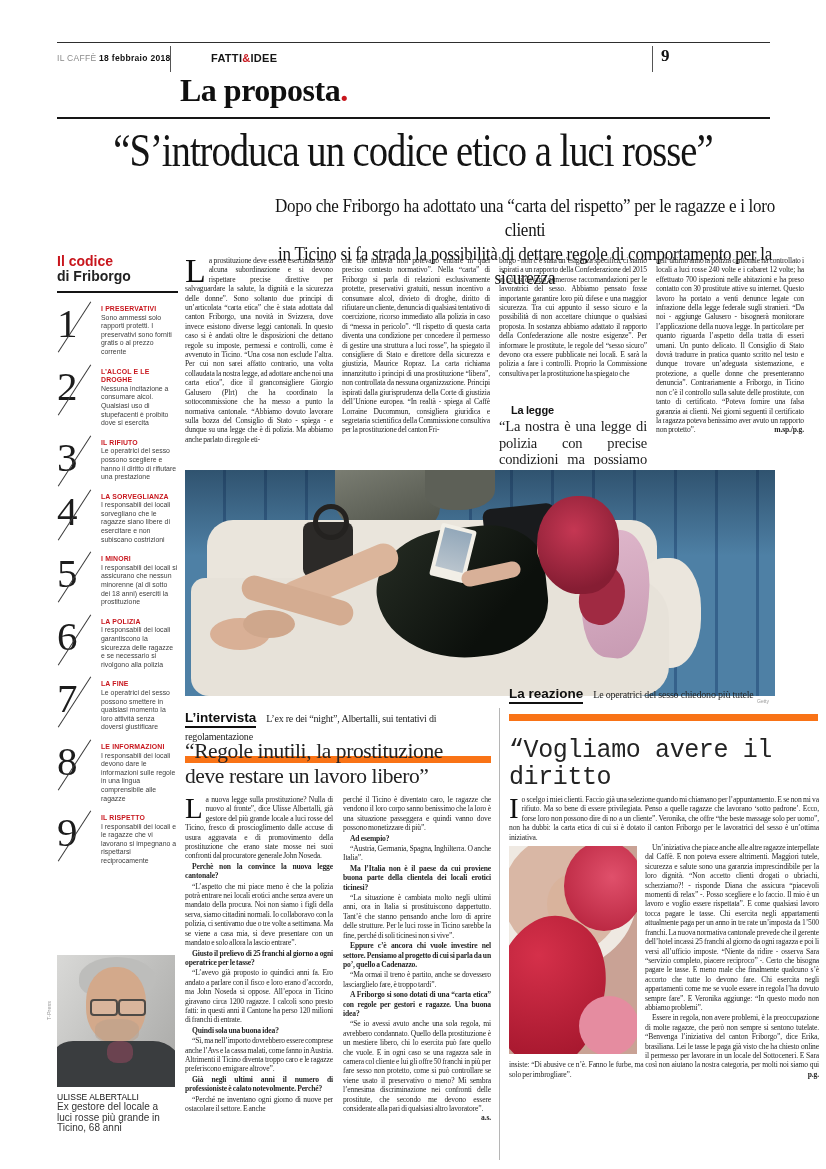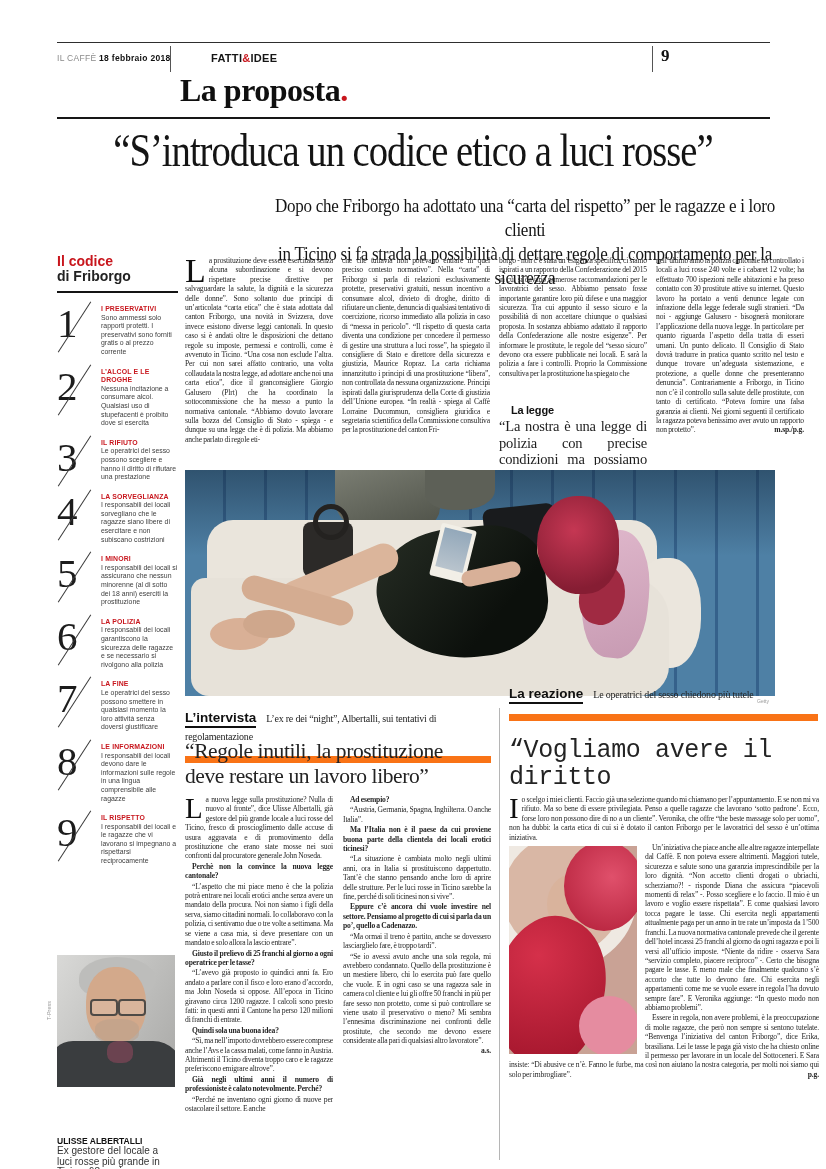--- a/index.html
+++ b/index.html
@@ -100,21 +100,21 @@
   .pt div{position:absolute;}
   .pt-hair{left:22px;top:2px;width:76px;height:42px;background:#bdbdbb;border-radius:50% 50% 40% 40%;}
   .pt-face{left:29px;top:12px;width:60px;height:76px;background:#d3a98b;border-radius:46%;}
   .pt-beard{left:38px;top:64px;width:44px;height:24px;background:#b9a18c;opacity:.55;border-radius:40%;}
   .pt-glass{left:33px;top:44px;width:24px;height:13px;border:2px solid #4e4a46;border-radius:4px;background:rgba(255,255,255,.15);}
   .pt-glass2{left:61px;top:44px;width:24px;height:13px;border:2px solid #4e4a46;border-radius:4px;background:rgba(255,255,255,.15);}
   .pt-body{left:-8px;top:86px;width:134px;height:50px;background:#3a3d3f;border-radius:24px 30px 0 0;}
   .pt-scarf{left:50px;top:86px;width:26px;height:22px;background:#6b4350;border-radius:40%;}
   .pt-credit{left:46px;top:1020px;font:400 5.5px "Liberation Sans",sans-serif;color:#999;transform:rotate(-90deg);transform-origin:left top;position:absolute;}
   .cap{left:57px;top:1092px;width:114px;position:absolute;font-family:"Liberation Sans",sans-serif;}
-  .cap-name{font-weight:700;font-size:8.5px;color:#111;margin-top:44px;}
+  .cap-name{font-weight:400;font-size:8.5px;color:#111;}
   .cap-text{font-size:10px;line-height:10.5px;color:#333;}
 </style>
 </head>
 <body>
 
 <div class="page">
 
   <div class="hr" style="left:57px;top:42px;width:713px;height:1px;"></div>
   <div class="vr" style="left:170px;top:46px;height:26px;"></div>
   <div class="vr" style="left:652px;top:46px;height:26px;"></div>
@@ -265,26 +265,28 @@
       <p class="q">Perchè non la convince la nuova legge cantonale?</p>
       <p>“L’aspetto che mi piace meno è che la polizia potrà entrare nei locali erotici anche senza avere un mandato della procura. Noi non siamo i figli della serva, siamo cittadini normali. Io collaboravo con la polizia, ci sentivamo due o tre volte a settimana. Ma se viene a casa mia, si deve presentare con un mandato e solo allora la lascio entrare”.</p>
       <p class="q">Giusto il prelievo di 25 franchi al giorno a ogni operatrice per le tasse?</p>
       <p>“L’avevo già proposto io quindici anni fa. Ero andato a parlare con il fisco e loro erano d’accordo, ma John Noseda si oppose. All’epoca in Ticino giravano circa 1200 ragazze. I calcoli sono presto fatti: in questi anni il Cantone ha perso 120 milioni di franchi di entrate.</p>
       <p class="q">Quindi sola una buona idea?</p>
       <p>“Sì, ma nell’importo dovrebbero essere comprese anche l’Avs e la cassa malati, come fanno in Austria. Altrimenti il Ticino diventa troppo caro e le ragazze preferiscono emigrare altrove”.</p>
       <p class="q">Già negli ultimi anni il numero di professioniste è calato notevolmente. Perché?</p>
       <p>“Perché ne inventano ogni giorno di nuove per ostacolare il settore. E anche</p>
     </div>
     <div class="iv-col">
+      <p class="np">perché il Ticino è diventato caro, le ragazze che vendono il loro corpo sanno benissimo che la loro è una situazione passeggera e quindi vanno dove possono monetizzare di più”.</p>
       <p class="q">Ad esempio?</p>
       <p>“Austria, Germania, Spagna, Inghilterra. O anche Italia”.</p>
       <p class="q">Ma l’Italia non è il paese da cui proviene buona parte della clientela dei locali erotici ticinesi?</p>
       <p>“La situazione è cambiata molto negli ultimi anni, ora in Italia si prostituiscono dappertutto. Tant’è che stanno pensando anche loro di aprire delle strutture. Per le luci rosse in Ticino sarebbe la fine, perché di soli ticinesi non si vive”.</p>
       <p class="q">Eppure c’è ancora chi vuole investire nel settore. Pensiamo al progetto di cui si parla da un po’, quello a Cadenazzo.</p>
       <p>“Ma ormai il treno è partito, anche se dovessero lasciarglielo fare, è troppo tardi”.</p>
+      <p class="q">A Friborgo si sono dotati di una “carta etica” con regole per gestori e ragazze. Una buona idea?</p>
       <p><span>“Se io avessi avuto anche una sola regola, mi avrebbero condannato. Quello della prostituzione è un mestiere libero, chi lo esercita può fare quello che vuole. E in ogni caso se una ragazza sale in camera col cliente e lui gli offre 50 franchi in più per fare sesso non protetto, come si può controllare se viene usato il preservativo o meno? Mi sembra l’ennesima discriminazione nei confronti delle prostitute, che secondo me devono essere considerate alla pari di qualsiasi altro lavoratore”.</span><span class="sig">a.s.</span></p>
     </div>
   </section>
 
   <div class="krow" style="left:509px;top:684px;width:309px;">
     <span class="kick">La reazione</span>
     <span class="kdesc">Le operatrici del sesso chiedono più tutele</span>
   </div>
   <div class="shl re-hl">
     <div>“Vogliamo avere il diritto</div>

